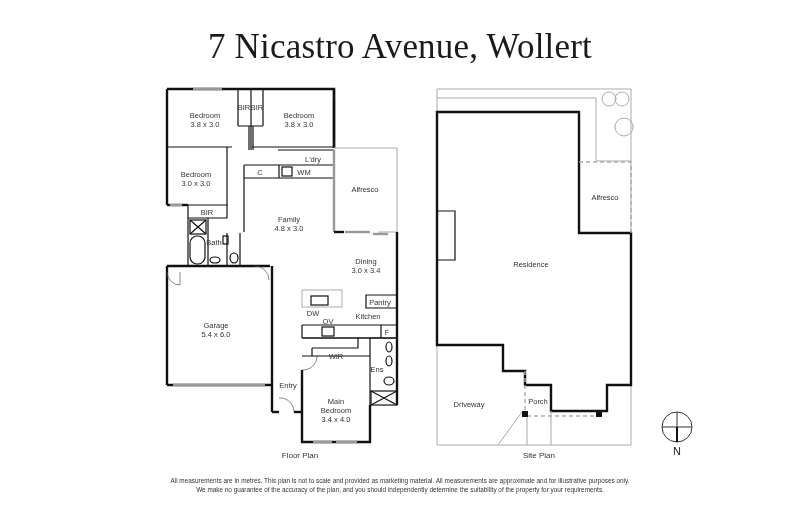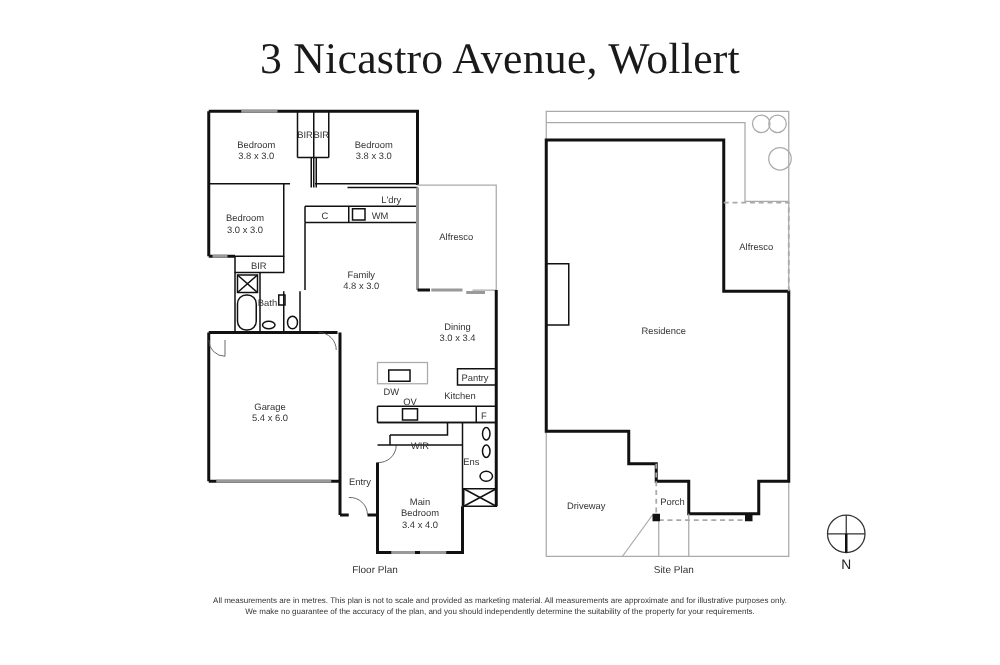--- a/index.html
+++ b/index.html
@@ -12,21 +12,21 @@
   .w { stroke: #111; stroke-width: 2.4; fill: none; }
   .wt { stroke: #111; stroke-width: 1.2; fill: none; }
   .g { stroke: #aaa; stroke-width: 1; fill: none; }
   .gw { stroke: #999; stroke-width: 2.4; fill: none; }
   .dash { stroke: #aaa; stroke-width: 1.4; stroke-dasharray: 4 3; fill: none; }
   .door { stroke: #555; stroke-width: 0.7; fill: none; }
 </style>
 </head>
 <body>
 
-<div class="title">3 Nicastro Avenue, Wollert</div>
+<div class="title">7 Nicastro Avenue, Wollert</div>
 
 <svg class="plan" width="800" height="532" viewBox="0 0 800 532">
 
   <g>
 
     <path class="w" d="M167,89 L334,89 L334,148"></path>
     <path class="w" d="M167,89 L167,205"></path>
     <path class="gw" d="M193,89 L222,89"></path>
 
     <path class="wt" d="M167,147 L232,147"></path>

